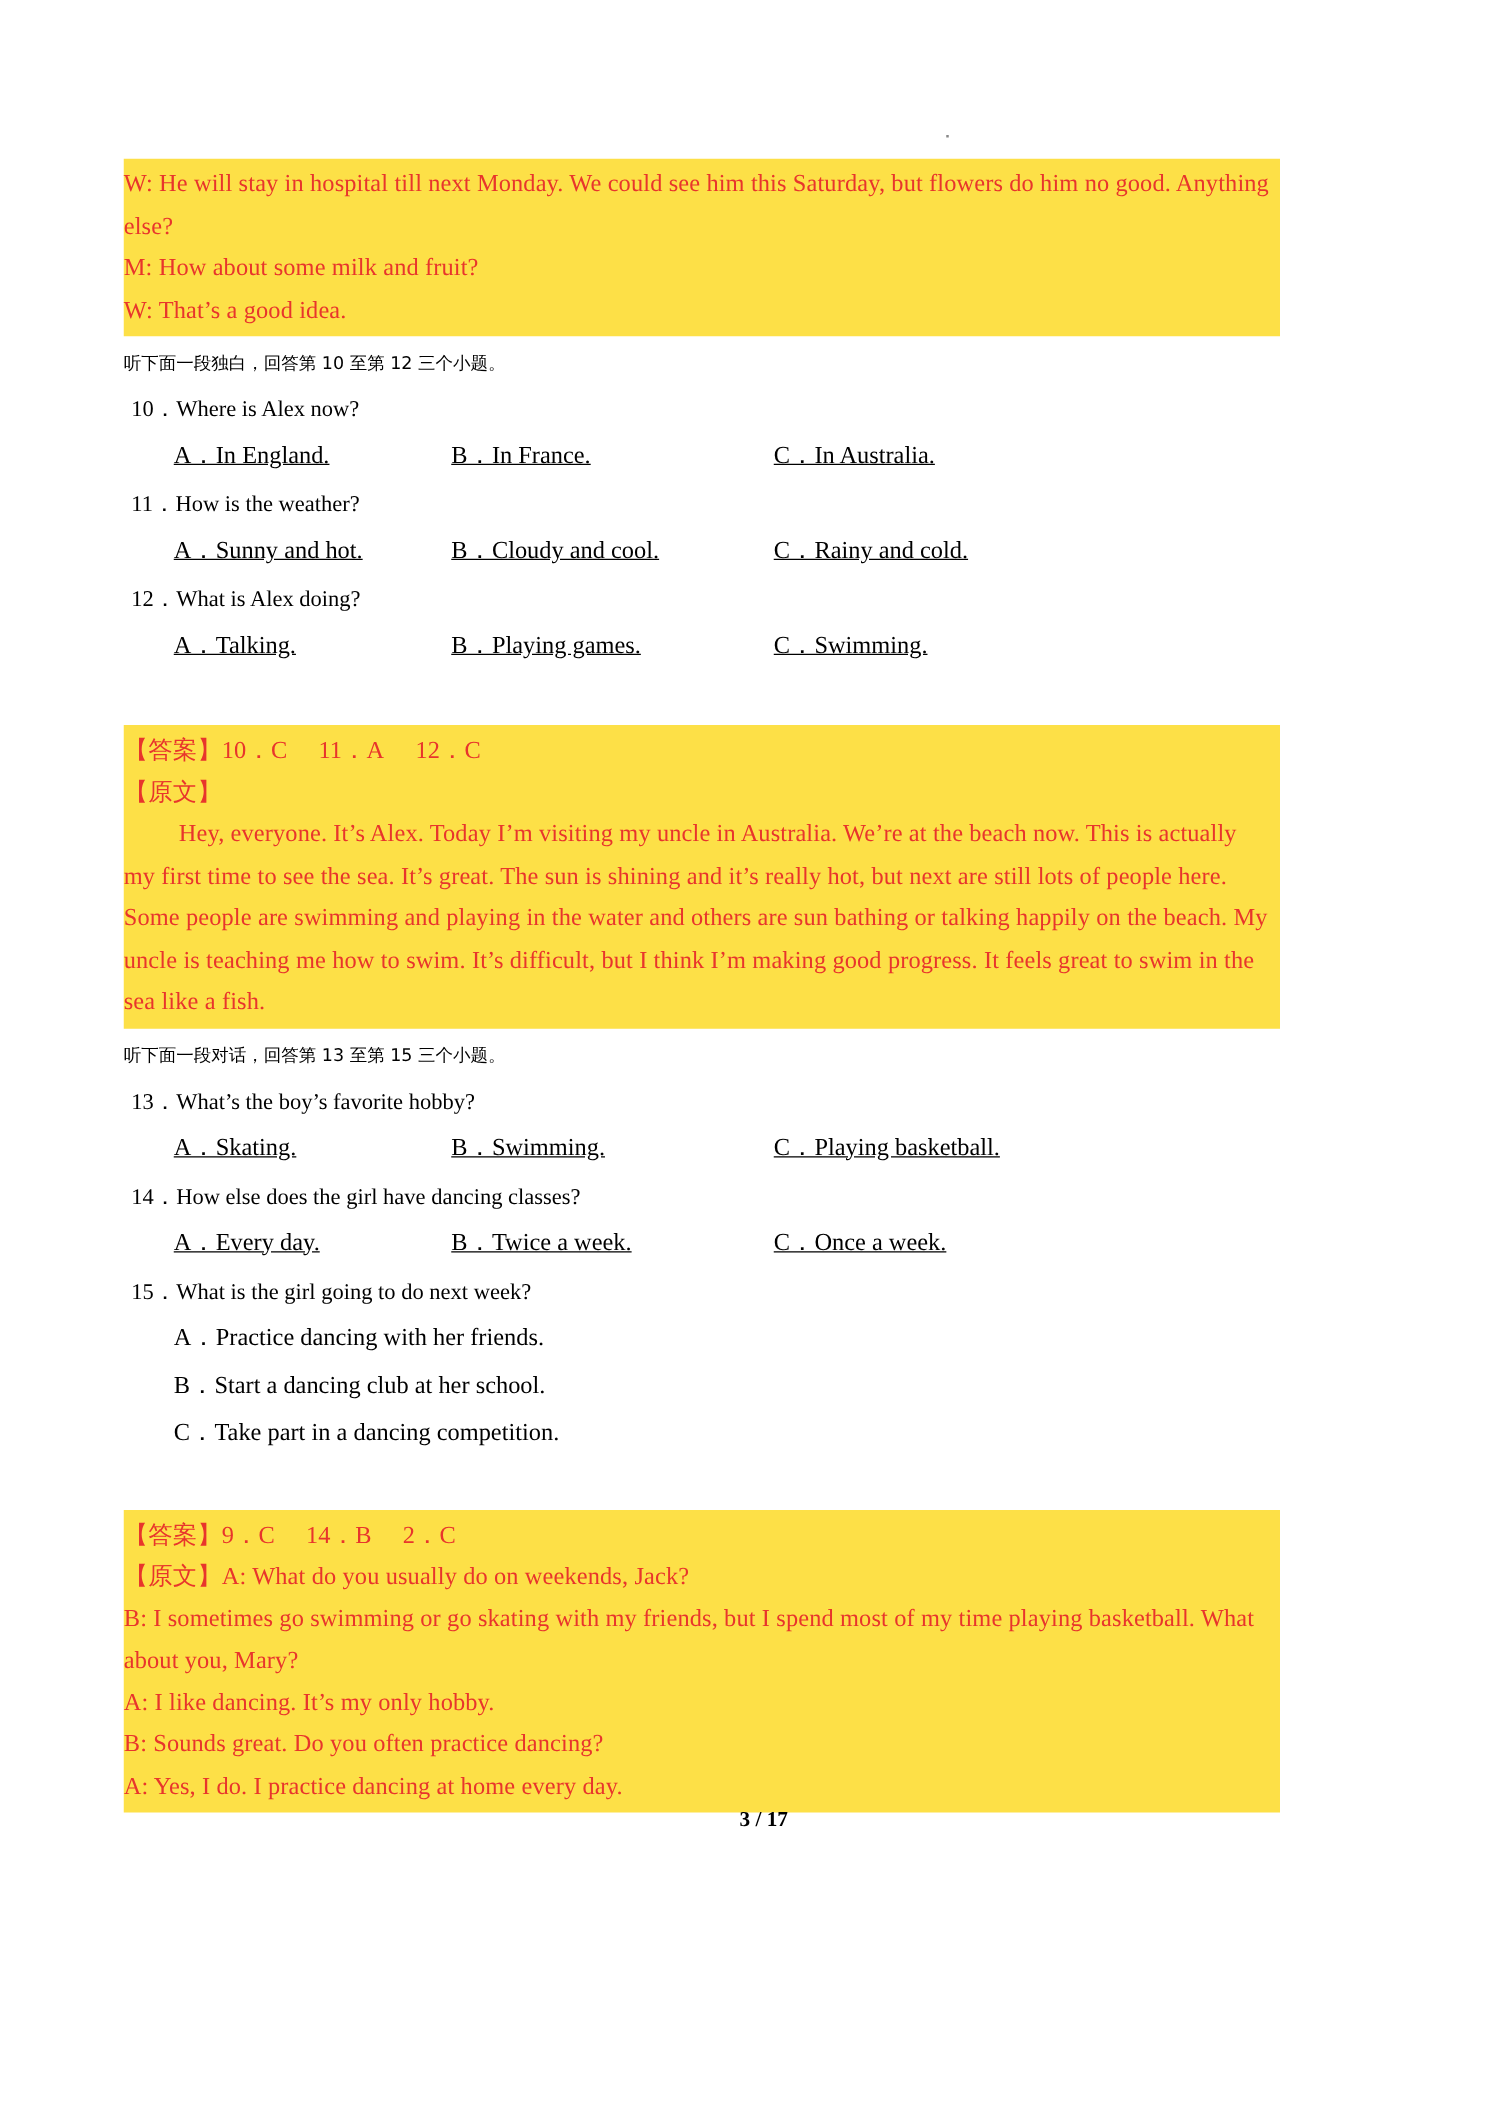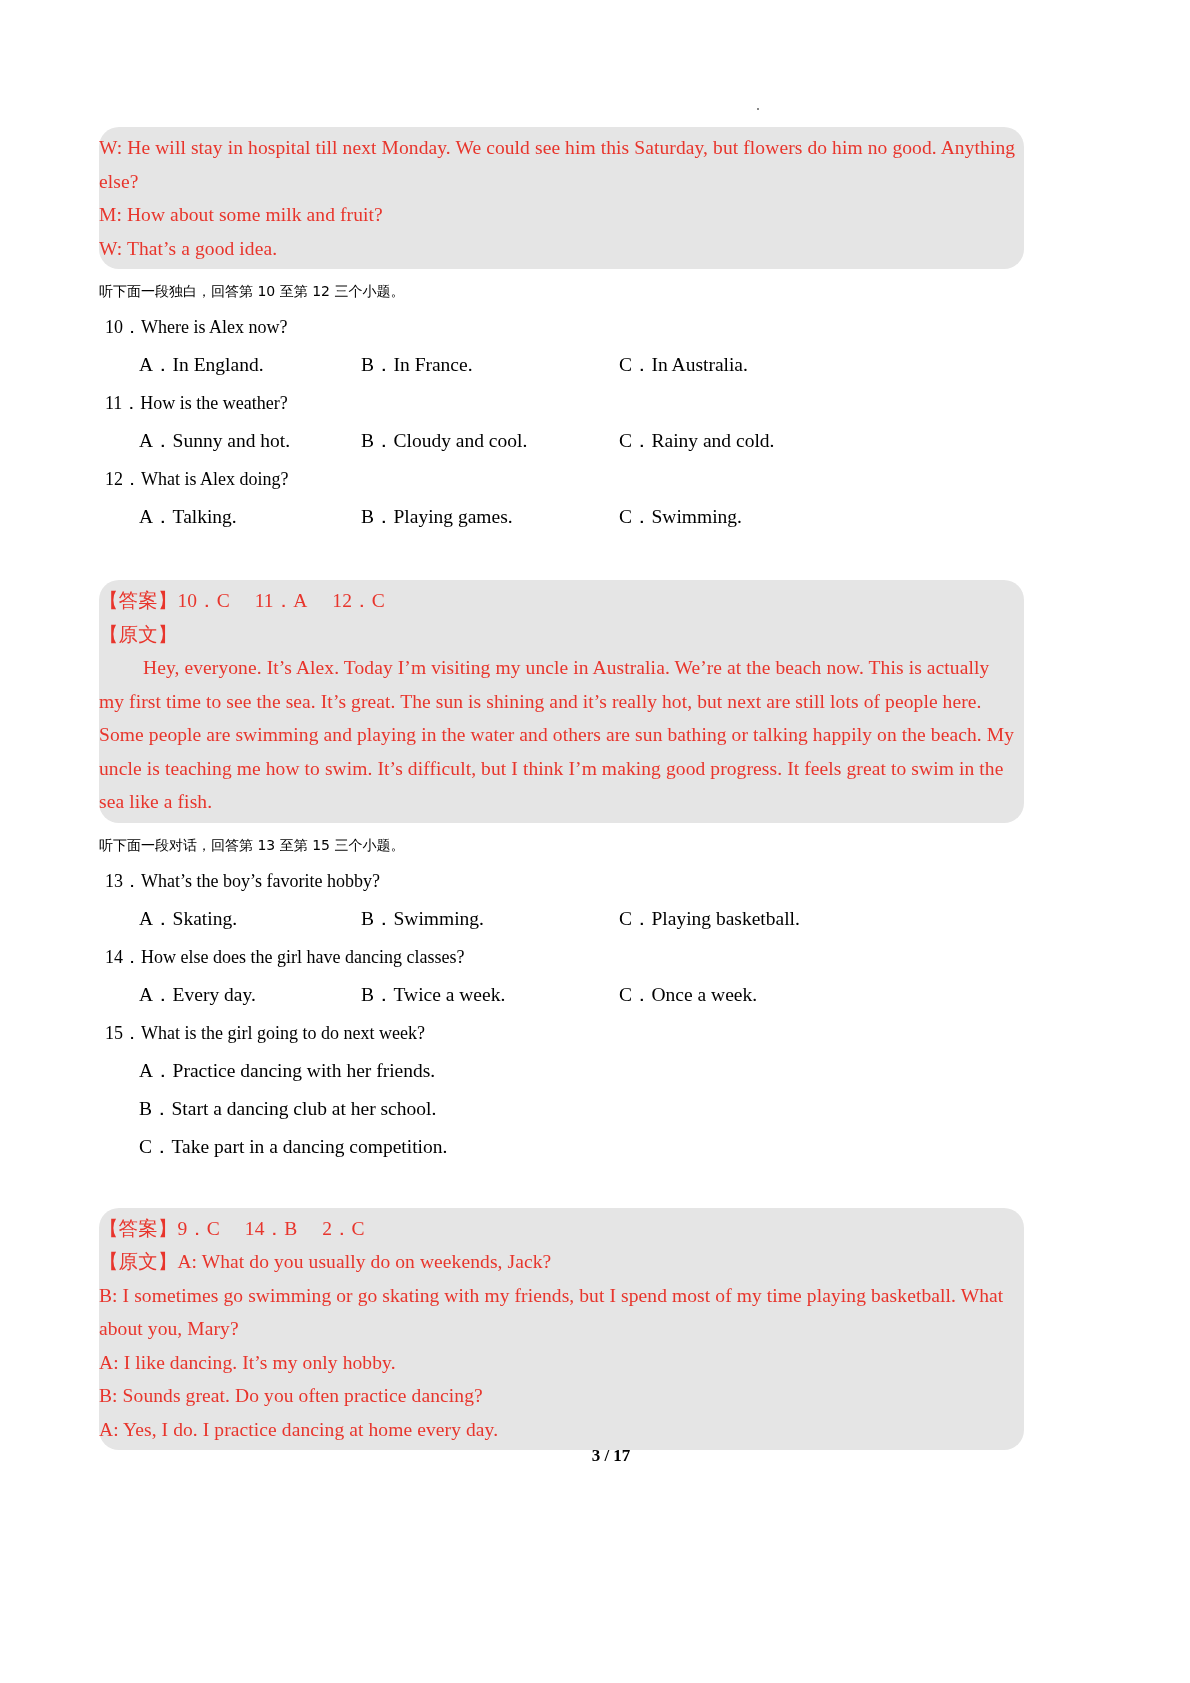--- a/index.html
+++ b/index.html
@@ -24,23 +24,22 @@
   }
   .content {
     position: absolute;
     left: 99px;
     top: 0;
     width: 925px;
   }
 
   
   .shaded {
-    background: #e5e5e5;
+    background: #fde047;
     padding: 4px 0 4px 0;
-    border-radius: 20px;
   }
   .shaded .ln {
     color: #e8352c;
   }
 
   
   .ln {
     font-size: 19.5px;
     line-height: 33.5px;
     white-space: pre-wrap;
@@ -64,20 +63,21 @@
   }
 
   .opts {
     display: flex;
     line-height: 38px;
     font-size: 19.5px;
     padding-left: 40px;
   }
   .opts .opt {
     white-space: nowrap;
+    text-decoration: underline;
   }
   .opts .opt.o-a { width: 222px; }
   .opts .opt.o-b { width: 258px; }
   .opts .opt.o-c { width: auto; }
 
   .opt-stack {
     padding-left: 40px;
     font-size: 19.5px;
     line-height: 38px;
   }

